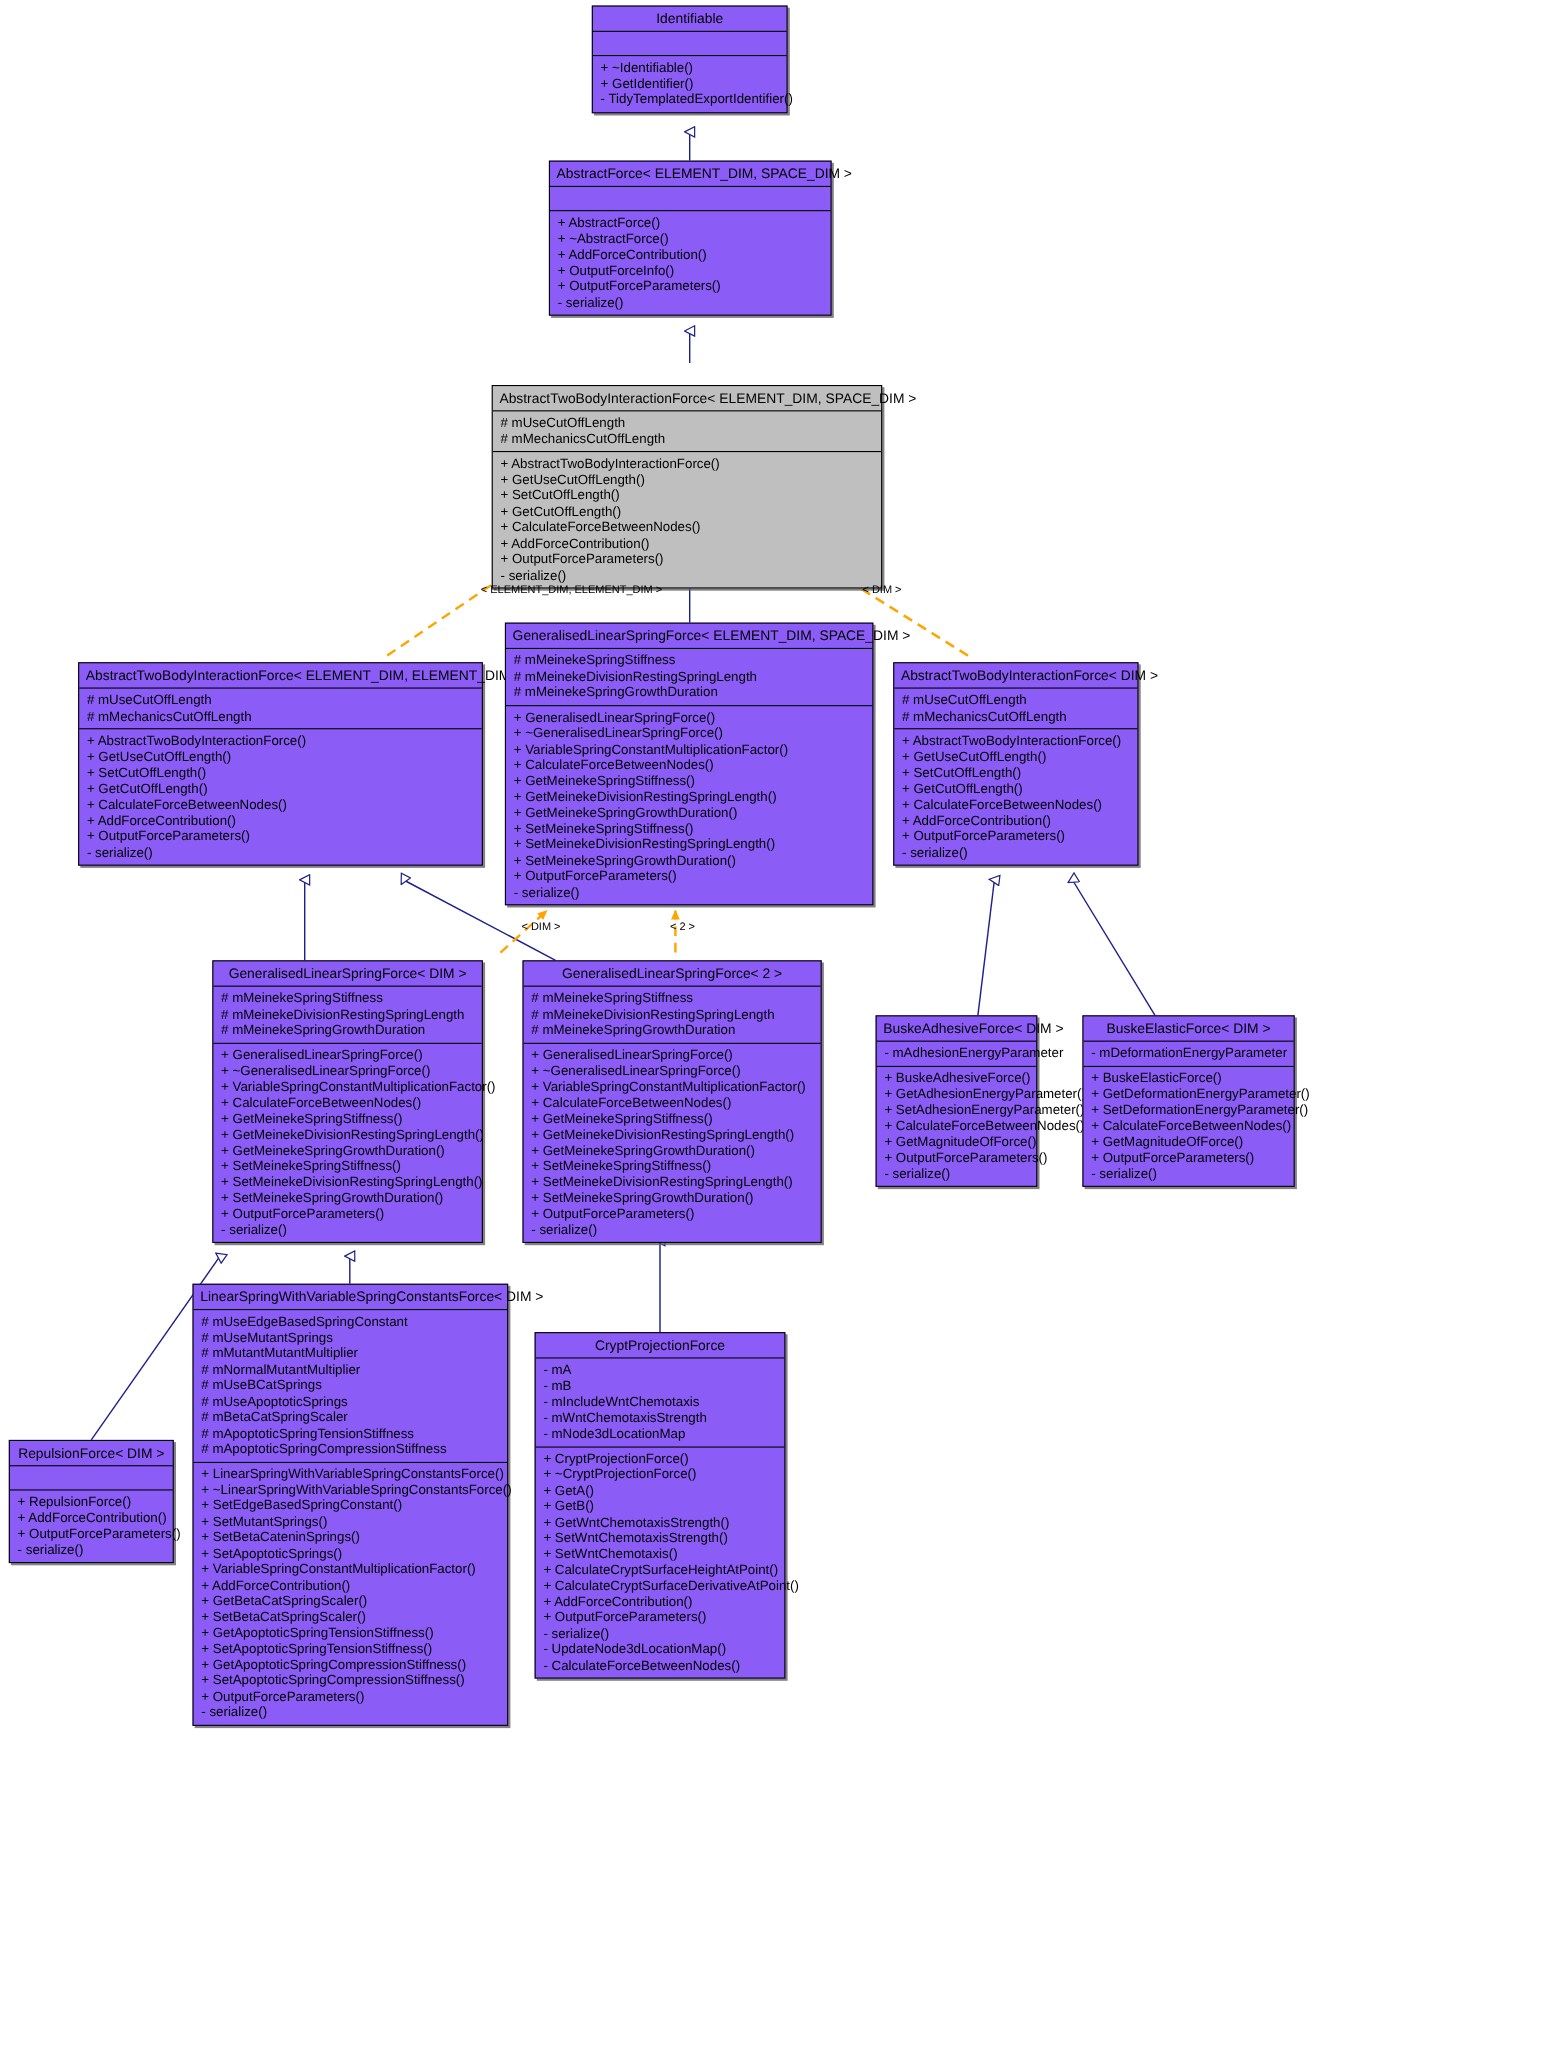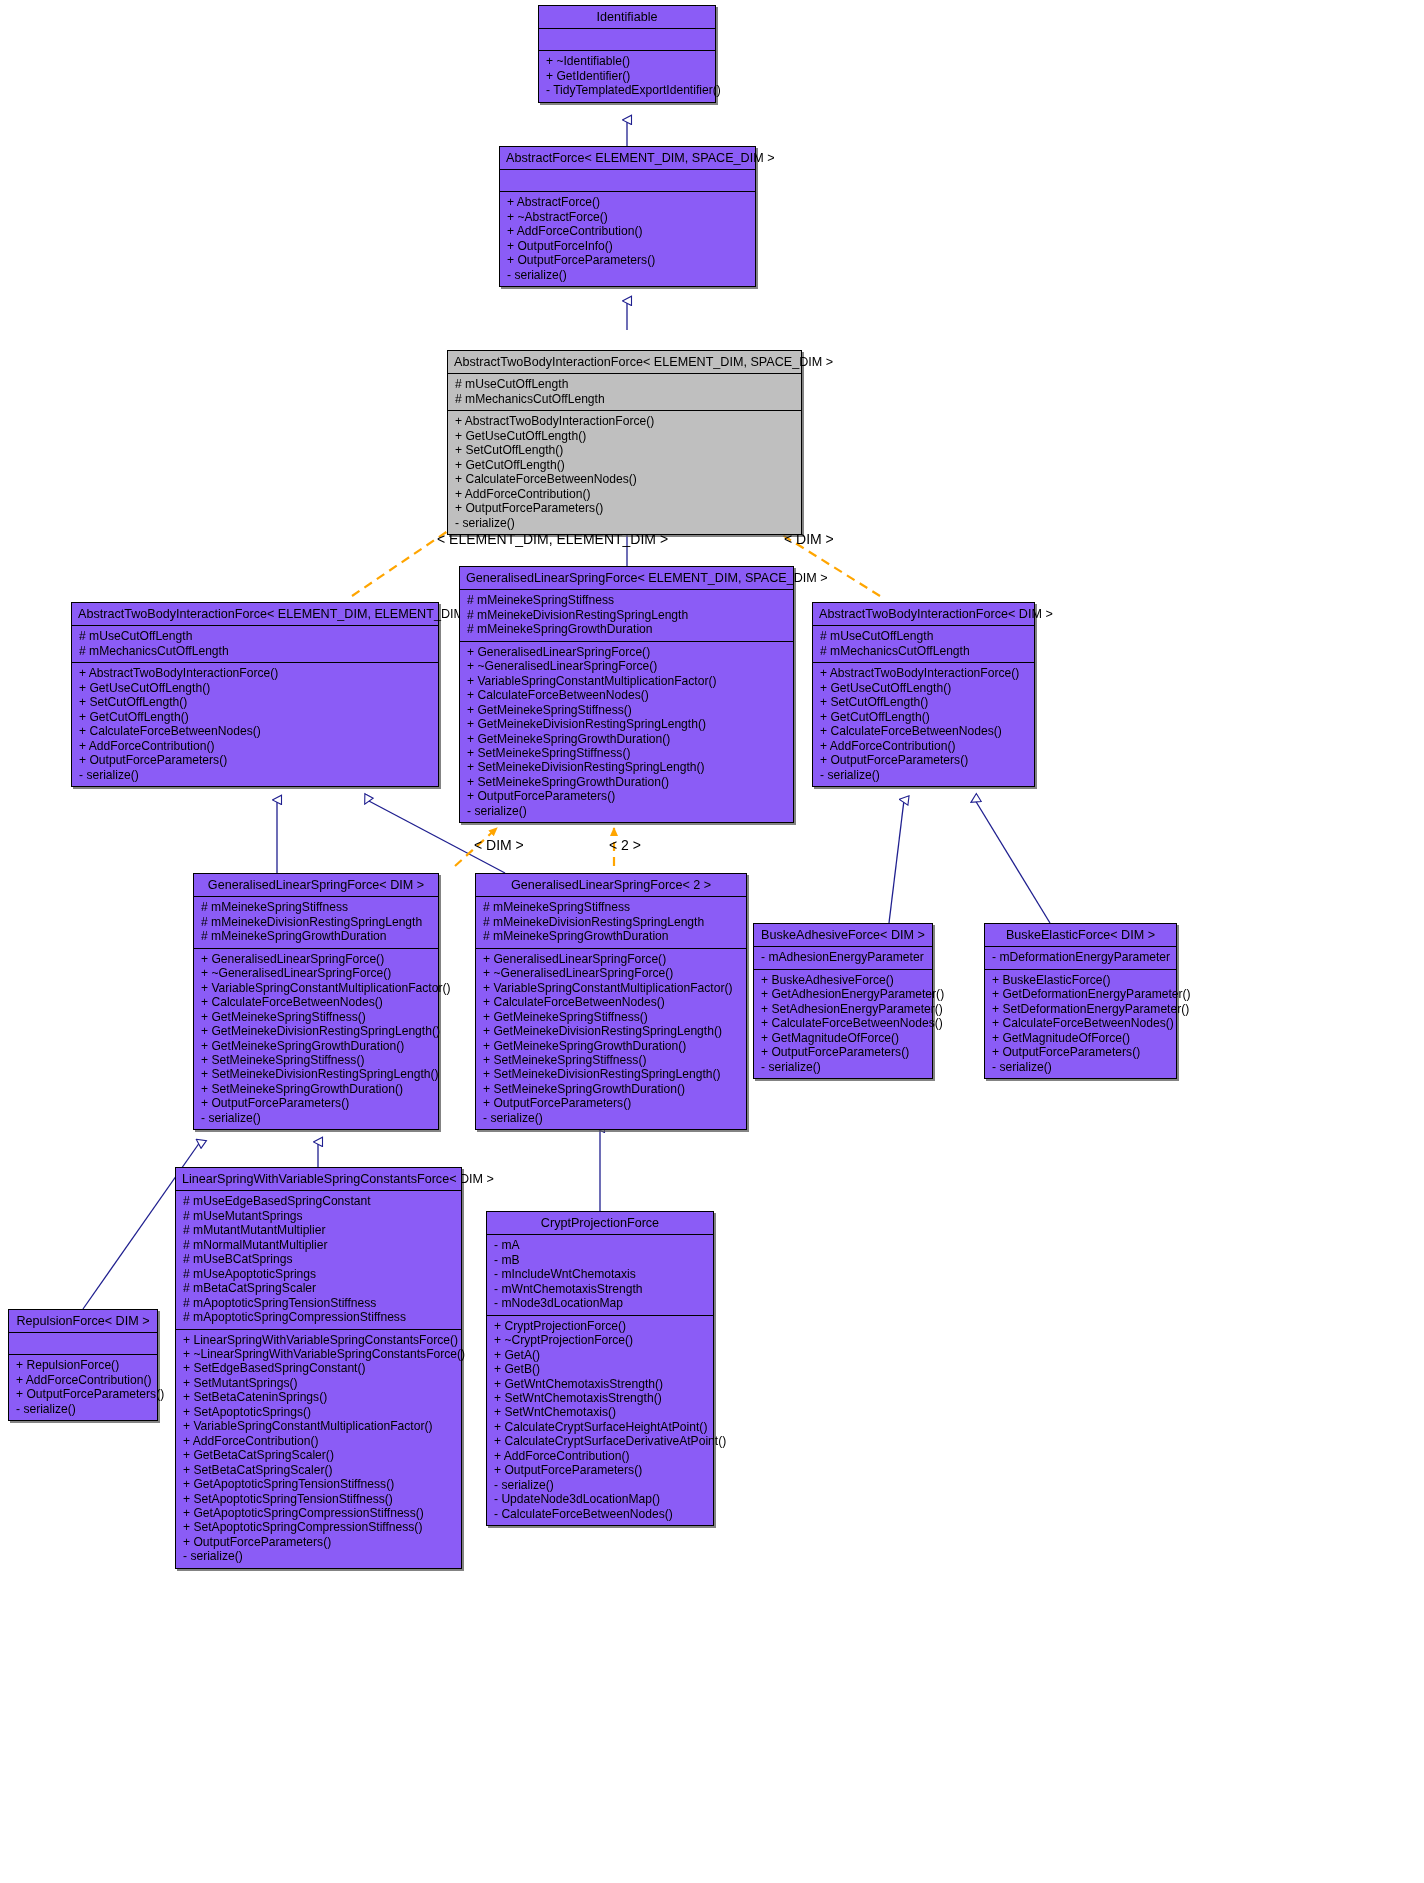--- a/index.html
+++ b/index.html
@@ -8,21 +8,21 @@
   svg.edges{position:absolute;left:0;top:0;width:1424px;height:1883px;pointer-events:none;}
   .node{position:absolute;box-sizing:border-box;border:1px solid #000000;background:#8b5cf6;
         box-shadow:2px 2px 0 0 rgba(90,90,90,0.75);}
   .node.hl{background:#bfbfbf;border:1px solid #000000;margin-top:20px;}
   .node .title{font-size:12.6px;color:#000;text-align:center;padding:4px 6px 4px 6px;
         white-space:nowrap;line-height:1.15;}
   .node .sep{border-top:1px solid #000000;height:0;font-size:0;line-height:0;}
   .node .sect{padding:3px 7px 4px 7px;}
   .node .sect.empty{height:15px;padding:3px 7px;}
   .node .row{font-size:12.1px;color:#000;line-height:14.45px;white-space:nowrap;}
-  .tlabel{position:absolute;font-size:14px;color:#000;white-space:nowrap;}
+  .tlabel{position:absolute;font-size:10px;color:#000;white-space:nowrap;}
 </style>
 </head>
 <body>
 
 <div id="canvas">
 
   <svg class="edges" viewBox="0 0 1424 1883" xmlns="http://www.w3.org/2000/svg">
     <defs>
       <marker id="hollowtri" markerWidth="11" markerHeight="11" refX="5.2" refY="5.5" orient="auto" markerUnits="userSpaceOnUse">
         <path d="M5.3,0.8 L10.0,10.0 L0.6,10.0 Z" fill="#ffffff" stroke="#1f1f8f" stroke-width="1.1"></path>
@@ -237,21 +237,21 @@
           <div class="row">+ GetMeinekeSpringStiffness()</div>
           <div class="row">+ GetMeinekeDivisionRestingSpringLength()</div>
           <div class="row">+ GetMeinekeSpringGrowthDuration()</div>
           <div class="row">+ SetMeinekeSpringStiffness()</div>
           <div class="row">+ SetMeinekeDivisionRestingSpringLength()</div>
           <div class="row">+ SetMeinekeSpringGrowthDuration()</div>
           <div class="row">+ OutputForceParameters()</div>
           <div class="row">- serialize()</div>
         </div>
       </div>
-      <div class="node" style="left: 753px; top: 923px; width: 180px;">
+      <div class="node" style="left: 796px; top: 923px; width: 147px;">
         <div class="title">BuskeAdhesiveForce&lt; DIM &gt;</div>
         <div class="sep"></div>
         <div class="sect">
           <div class="row">- mAdhesionEnergyParameter</div>
         </div>
         <div class="sep"></div>
         <div class="sect">
           <div class="row">+ BuskeAdhesiveForce()</div>
           <div class="row">+ GetAdhesionEnergyParameter()</div>
           <div class="row">+ SetAdhesionEnergyParameter()</div>

